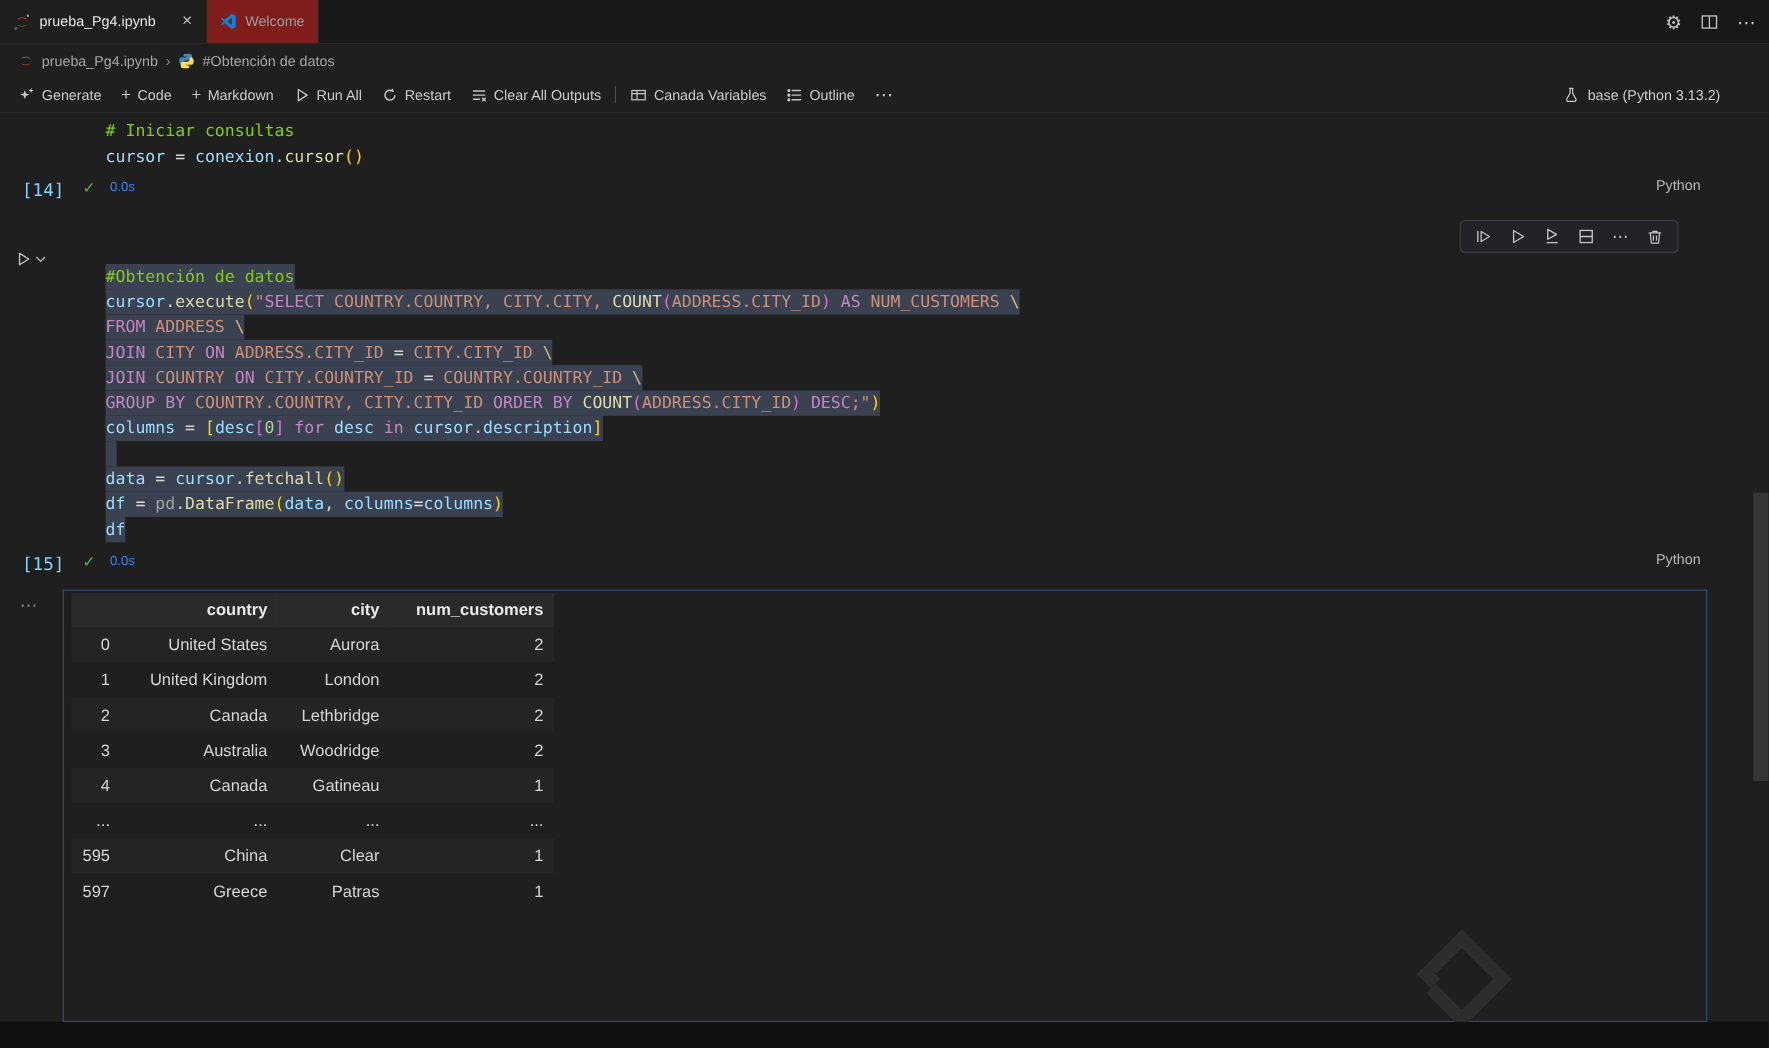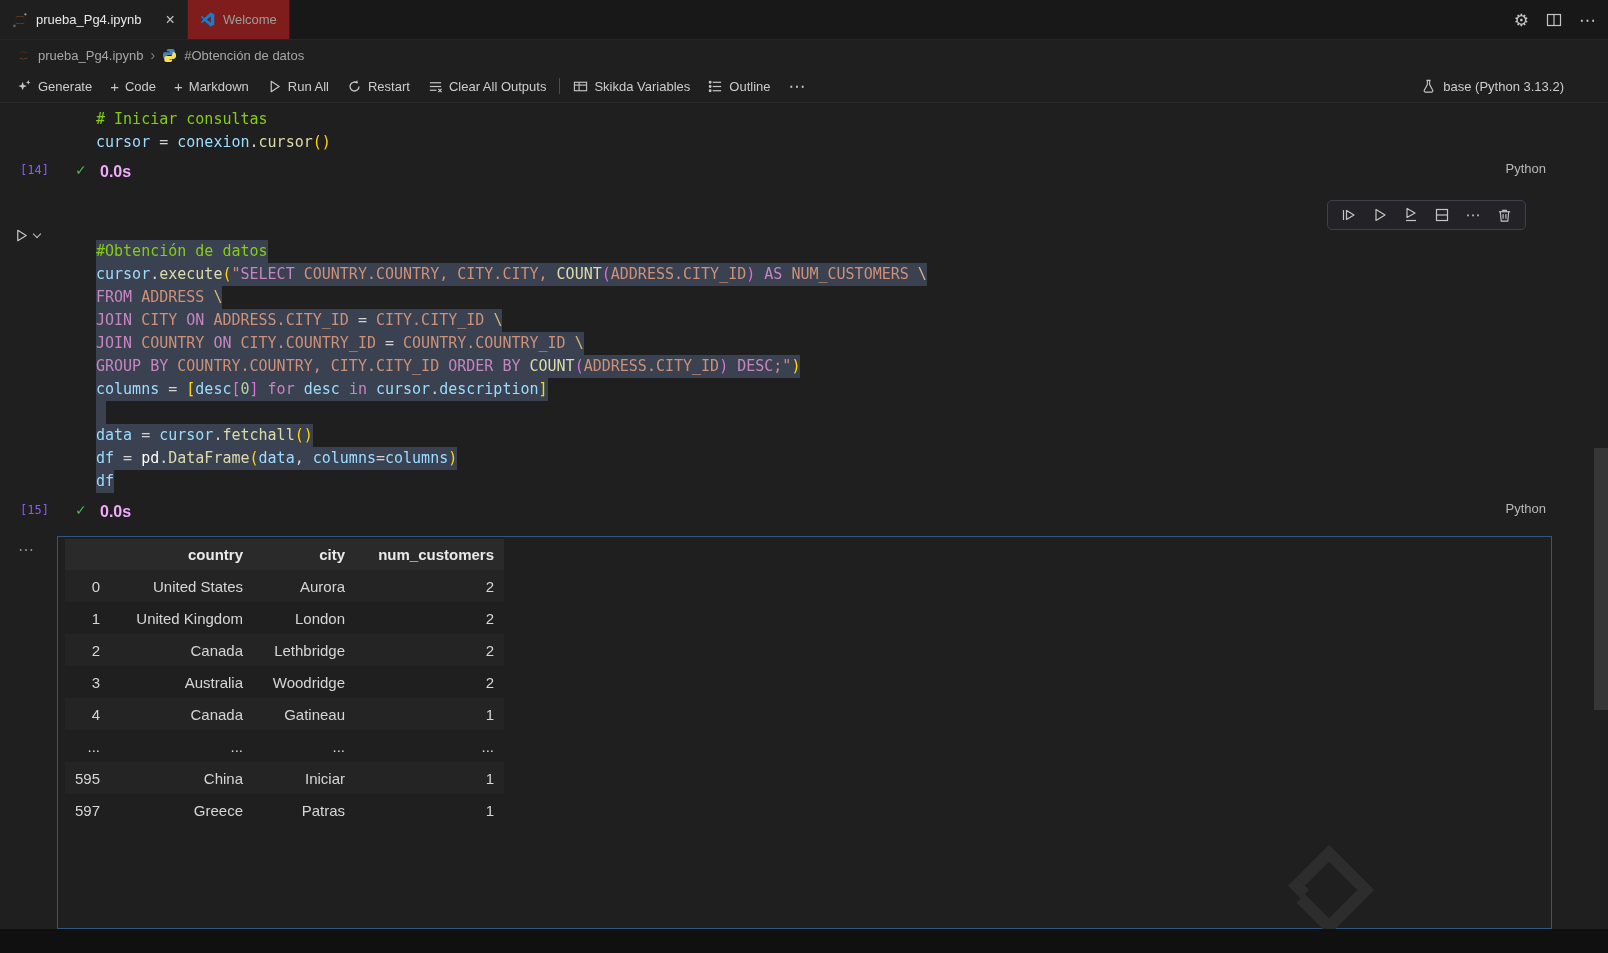--- a/index.html
+++ b/index.html
@@ -27,26 +27,26 @@
   .kernel { position:absolute; right:44px; display:flex; gap:7px; align-items:center; }
   svg.ic { display:block; }
   
   .editor { position:relative; height:850px; background:#1f1f1f; overflow:hidden; }
   .code { font-family:"DejaVu Sans Mono", monospace; font-size:15px; line-height:23px; white-space:pre; }
   .cl { height:23px; }
   .lw { display:inline-block; min-height:23px; }
   .lw.sel { background:#3a4150; }
   .tk-com{color:#84cc16} .tk-var{color:#9cdcfe} .tk-fn{color:#dcdcaa}
   .tk-kw{color:#c586c0} .tk-str{color:#ce9178} .tk-num{color:#b5cea8}
-  .tk-op{color:#d4d4d4} .tk-cls{color:#ffffff} .tk-esc{color:#d7ba7d}
+  .tk-op{color:#d4d4d4} .tk-cls{color:#a3a3a3} .tk-esc{color:#d7ba7d}
   .tk-brk{color:#ffd700} .tk-brk2{color:#da70d6}
-  .gutter-num { position:absolute; left:20px; font-family:"DejaVu Sans Mono", monospace; font-size:12px; color:#8b5cf6; }
+  .gutter-num { position:absolute; left:20px; font-family:"DejaVu Sans Mono", monospace; font-size:16px; color:#7dd3fc; }
   .statusrow { position:absolute; left:0; right:0; height:24px; }
   .check { position:absolute; left:75px; top:2px; color:#44b857; font-size:14px; }
-  .duration { position:absolute; left:100px; top:3px; font-size:16px; color:#f0abfc;font-weight:bold; }
+  .duration { position:absolute; left:100px; top:3px; font-size:12px; color:#3b82f6; }
   .lang { position:absolute; right:62px; top:1px; font-size:13px; color:#b8b8b8; }
   
   .cell-toolbar { position:absolute; left:1327px; top:97px; height:30px; display:flex; align-items:center; gap:7px; padding:0 9px; background:#232327; border:1px solid #404049; border-radius:5px; }
   .ctb { display:flex; align-items:center; justify-content:center; width:24px; height:24px; color:#c5c5c5; font-size:15px; }
   .runbtn { position:absolute; left:14px; top:125px; display:flex; align-items:center; }
   .caret { width:6px; height:6px; border-right:1.4px solid #c5c5c5; border-bottom:1.4px solid #c5c5c5; transform:rotate(45deg); display:inline-block; margin-left:5px; margin-bottom:3px; }
   
   .output { position:absolute; left:57px; top:433px; width:1495px; height:393px; border:1px solid #30567e; background:#1f1f1f; overflow:hidden; }
   .out-ellipsis { position:absolute; left:18px; top:437px; color:#8a8a8a; font-size:16px; }
   table.df { border-collapse:collapse; font-size:15px; color:#d6d6d6; margin:2px 0 0 7px; }
@@ -168,21 +168,21 @@
   </div>
   <div class="sep"></div>
   <div class="tbtn">
     <span>
       <svg class="ic" width="15" height="15" viewBox="0 0 16 16" fill="none" stroke="#c5c5c5" stroke-width="1.2">
           <rect x="1.5" y="3.5" width="13" height="9"></rect>
           <line x1="1.5" y1="6.5" x2="14.5" y2="6.5"></line>
           <line x1="6.5" y1="3.5" x2="6.5" y2="12.5"></line>
         </svg>
     </span>
-    <span>Skikda Variables</span>
+    <span>Canada Variables</span>
   </div>
   <div class="tbtn">
     <span>
       <svg class="ic" width="15" height="15" viewBox="0 0 16 16" stroke="#c5c5c5" stroke-width="1.3">
           <line x1="5" y1="3.5" x2="14" y2="3.5"></line>
           <line x1="5" y1="8" x2="14" y2="8"></line>
           <line x1="5" y1="12.5" x2="14" y2="12.5"></line>
           <circle cx="2.3" cy="3.5" r="0.9" fill="#c5c5c5"></circle>
           <circle cx="2.3" cy="8" r="0.9" fill="#c5c5c5"></circle>
           <circle cx="2.3" cy="12.5" r="0.9" fill="#c5c5c5"></circle>
@@ -308,21 +308,21 @@
           </tr>
           <tr>
             <th>...</th>
             <td>...</td>
             <td>...</td>
             <td>...</td>
           </tr>
           <tr>
             <th>595</th>
             <td>China</td>
-            <td>Iniciar</td>
+            <td>Clear</td>
             <td>1</td>
           </tr>
           <tr>
             <th>597</th>
             <td>Greece</td>
             <td>Patras</td>
             <td>1</td>
           </tr>
         </tbody>
     </table>

